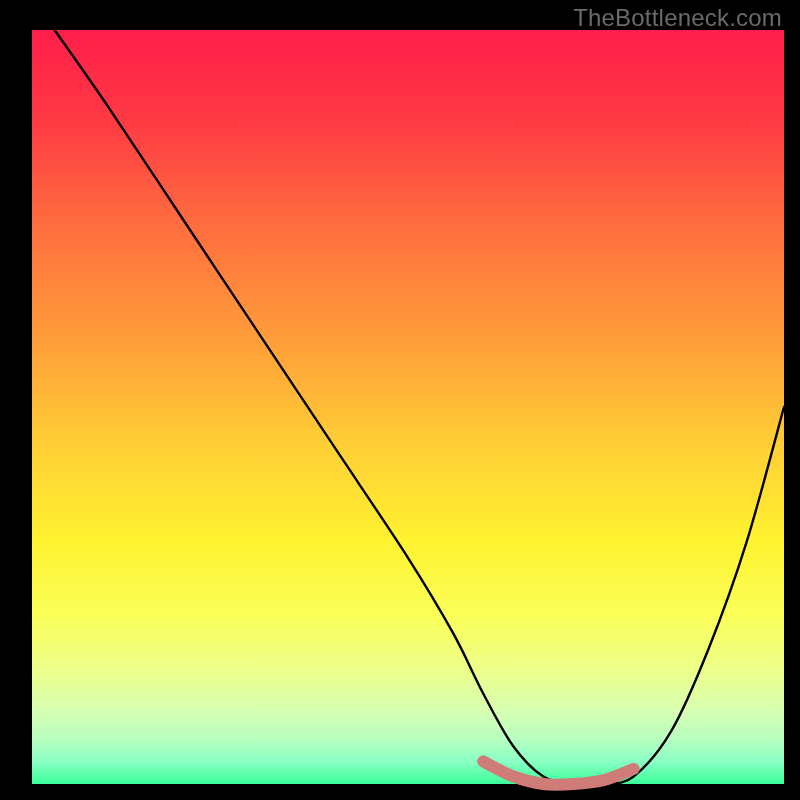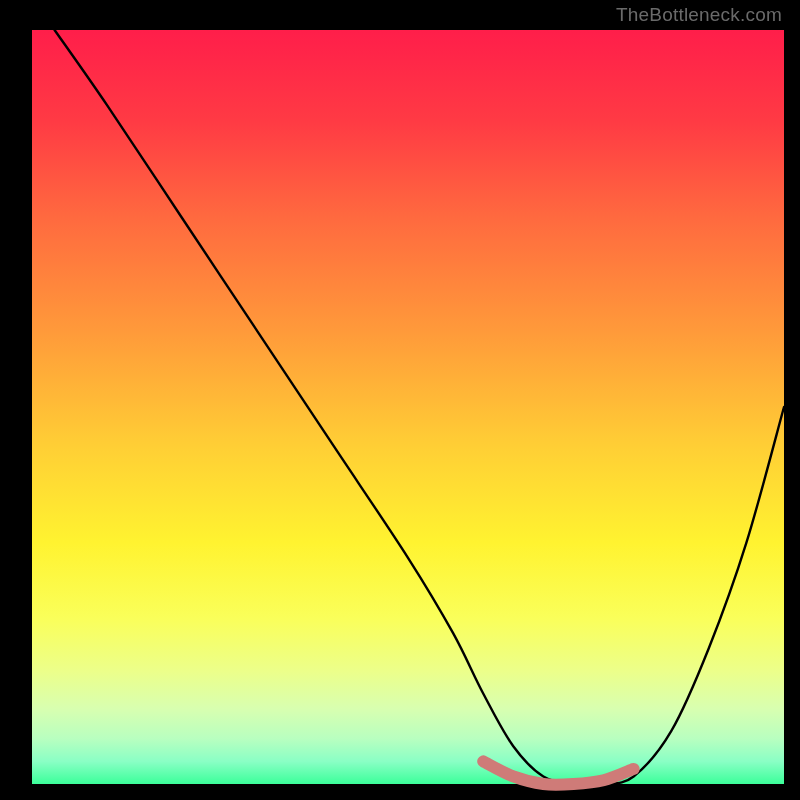--- a/index.html
+++ b/index.html
@@ -26,21 +26,21 @@
       #d8ffb0 90%,
       #b8ffc0 94%,
       #8affc5 97%,
       #3bff9a 100%);
   }
   .watermark {
     position: absolute;
     top: 4px;
     right: 18px;
     color: #6a6a6a;
-    font-size: 19px;
+    font-size: 24px;
     font-weight: 500;
     letter-spacing: 0.2px;
     pointer-events: none;
   }
   svg.curve {
     position: absolute;
     left: 0;
     top: 0;
     pointer-events: none;
   }

